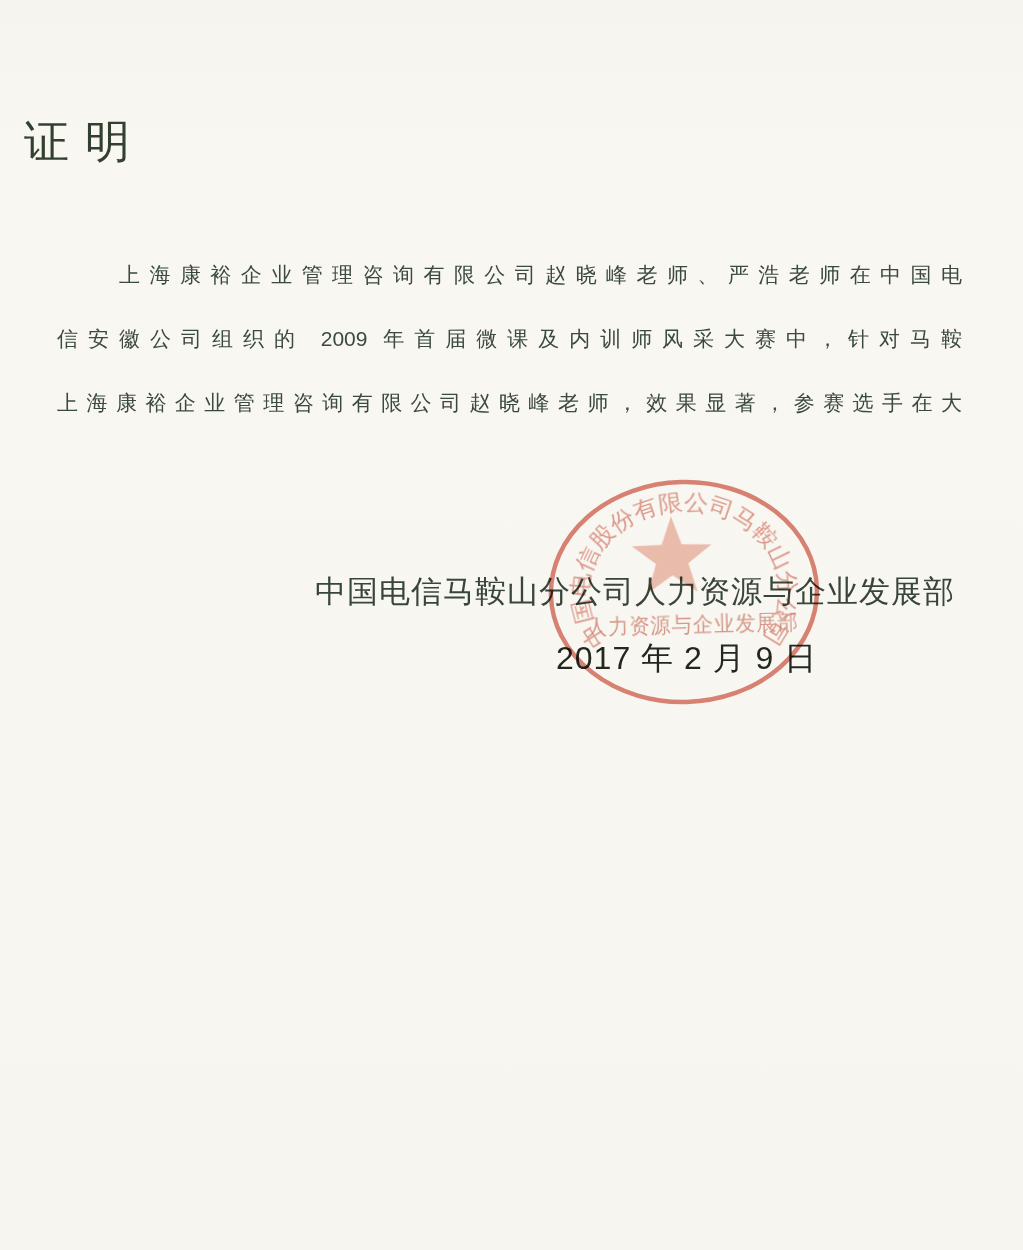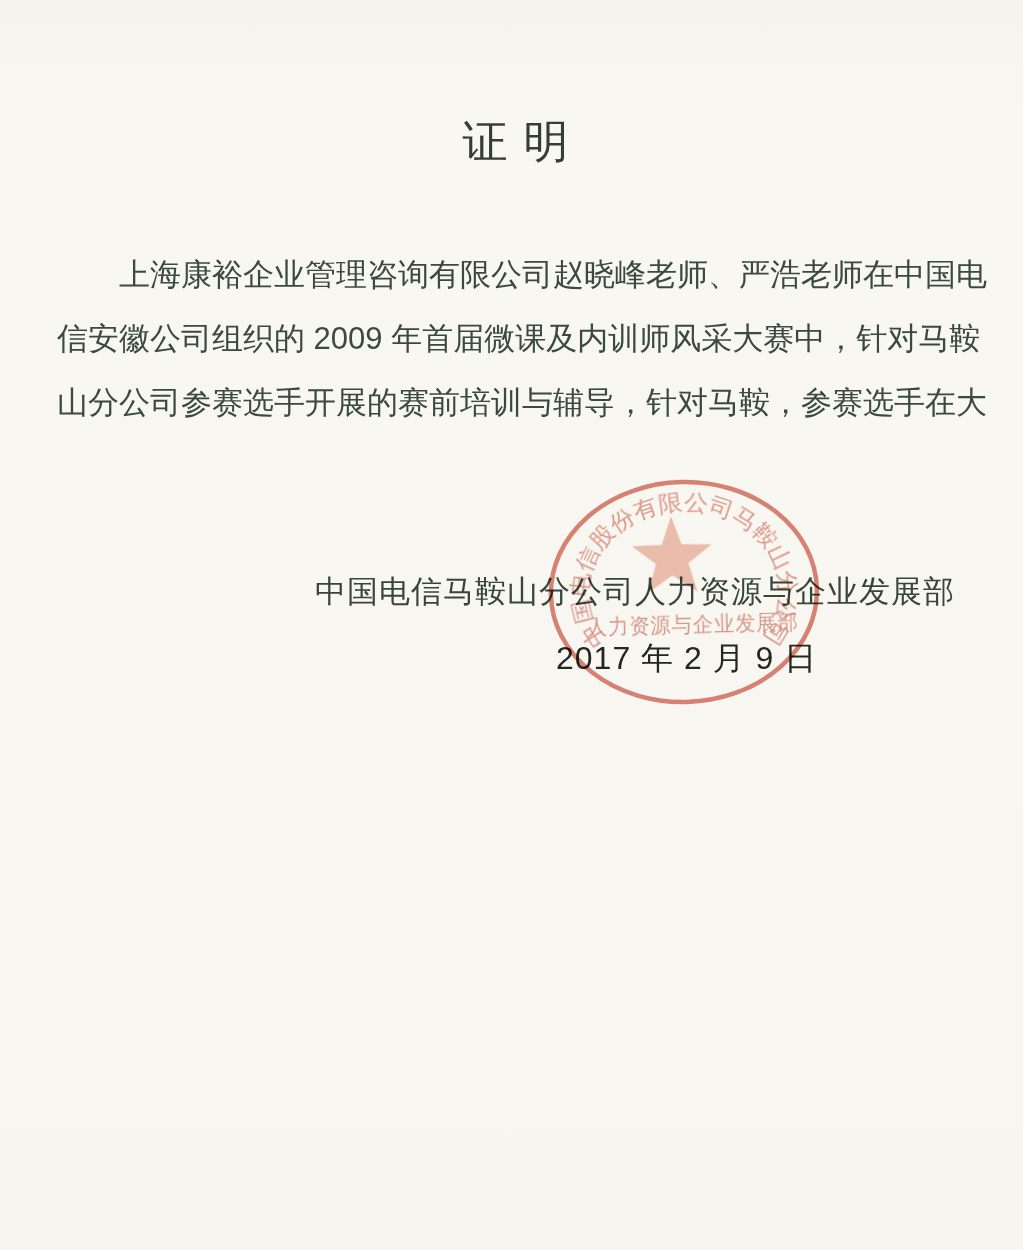--- a/index.html
+++ b/index.html
@@ -10,33 +10,32 @@
   }
   .page{
     position:relative;
     width:1023px;height:1250px;
     overflow:hidden;
     background:linear-gradient(180deg,#f6f4ee 0%,#f9f7f2 12%,#f8f6f1 70%,#f7f5ef 100%);
   }
   .doc-title{
     position:absolute;
     top:112px;left:0;width:1023px;
-    text-align:center;
     font-size:45px;
     letter-spacing:16px;
     padding-left:24px;
     box-sizing:border-box;
     color:#33402f;
     font-weight:400;
   }
   .body-text{
     position:absolute;
     left:57px;top:243px;width:905px;
     color:#3b4a40;
-    font-size:31px;
+    font-size:21px;
     line-height:64px;
   }
   .body-line{
     text-align:justify;
     text-align-last:justify;
     white-space:nowrap;
     height:64px;
   }
   .body-line.indent{ padding-left:62px; }
   .signature-line{
@@ -91,21 +90,21 @@
 </head>
 <body>
 
 <div class="page">
 
   <div class="doc-title">证明</div>
 
   <div class="body-text">
     <div class="body-line indent">上海康裕企业管理咨询有限公司赵晓峰老师、严浩老师在中国电</div>
     <div class="body-line">信安徽公司组织的 2009 年首届微课及内训师风采大赛中，针对马鞍</div>
-    <div class="body-line">山分公司参赛选手开展的赛前培训与辅导，针对马鞍，参赛选手在大</div>
+    <div class="body-line">上海康裕企业管理咨询有限公司赵晓峰老师，效果显著，参赛选手在大</div>
   </div>
 
   <div class="signature-line">中国电信马鞍山分公司人力资源与企业发展部</div>
 
   <div class="date-line">2017 年 2 月 9 日</div>
 
   <div class="seal">
     <svg viewBox="0 0 280 234" xmlns="http://www.w3.org/2000/svg">
       <defs>
         <path id="sealArc" d="M 60.4 161.1 A 96 82 0 1 1 217.6 161.1" fill="none"></path>

